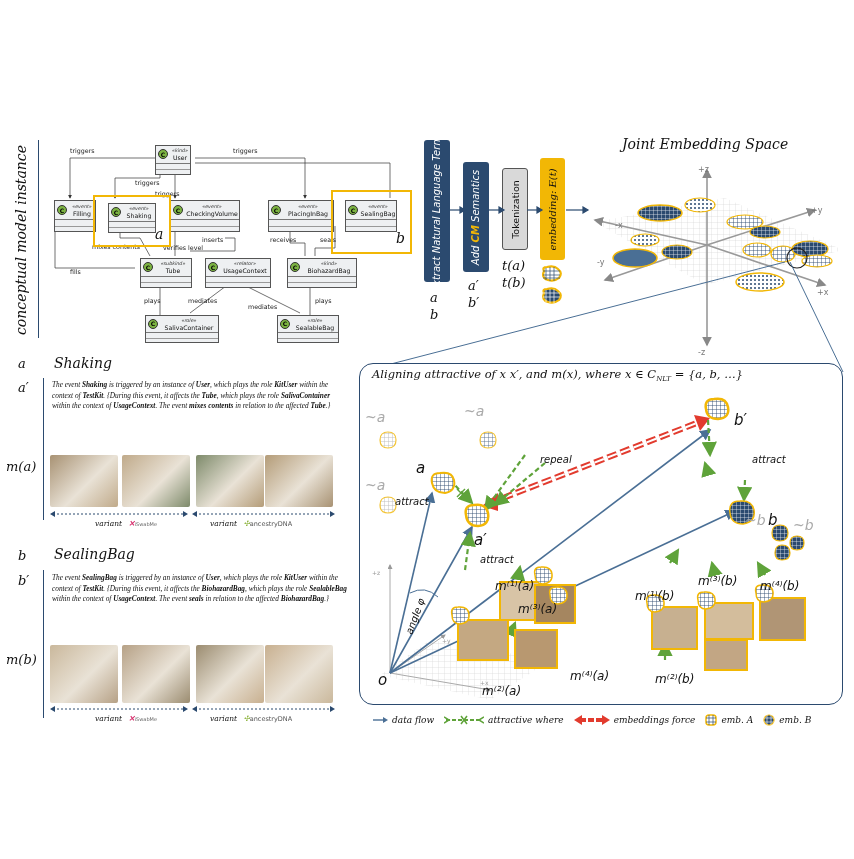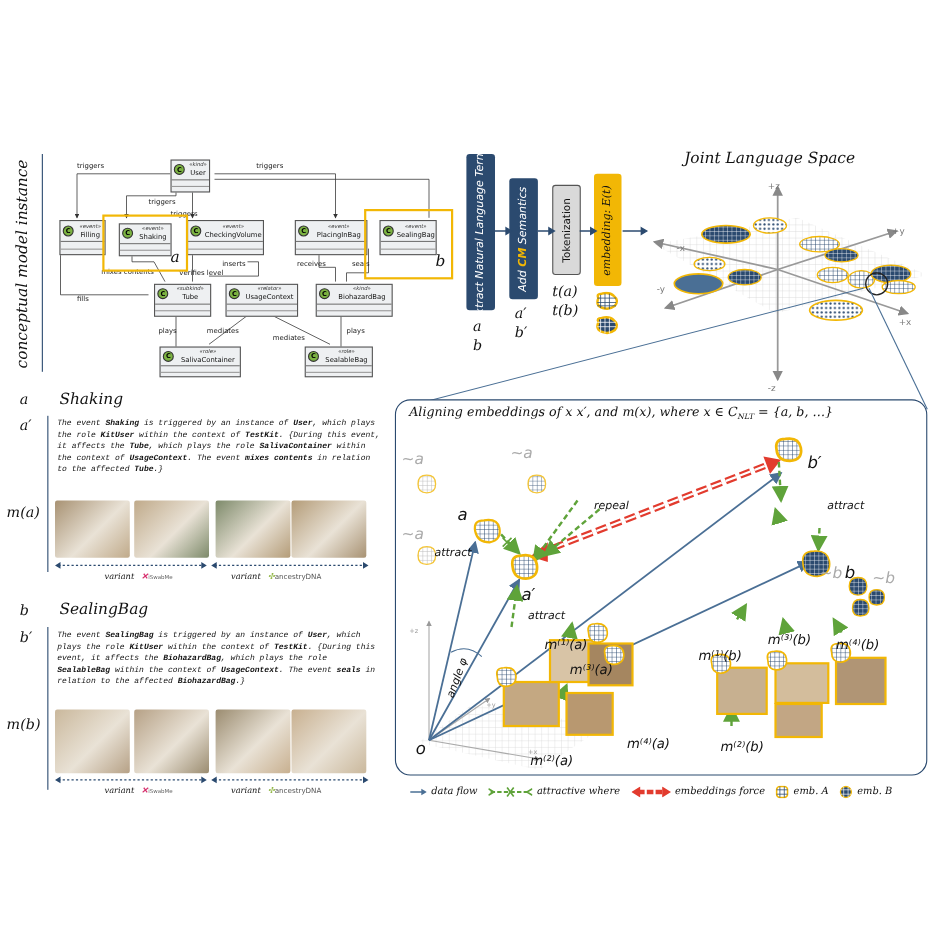--- a/index.html
+++ b/index.html
@@ -1,20 +1,20 @@
 <!DOCTYPE html>
 <html><head>
 <meta charset="utf-8">
 <style>
   html,body{margin:0;padding:0;background:#ffffff;}
   body{width:854px;height:859px;position:relative;overflow:hidden;font-family:"DejaVu Serif",serif;color:#111;}
   .abs{position:absolute;}
   svg text{font-family:"DejaVu Sans",sans-serif;}
   .it{font-style:italic;}
-  .desc{font-family:Liberation Mono, monospace;font-size:7.3px;font-style:italic;line-height:10.6px;color:#111;}
+  .desc{font-family:Liberation Serif, serif;font-size:7.3px;font-style:italic;line-height:10.6px;color:#111;}
   .desc b{font-weight:bold;}
   .lbl{font-family:"DejaVu Serif",serif;font-style:italic;font-size:13px;}
   .photo{position:absolute;border-radius:2px;overflow:hidden;}
 </style>
 </head>
 <body>
 
 <div class="abs" style="left:10px;top:140px;width:22px;height:200px;display:flex;align-items:center;justify-content:center;">
   <div style="transform:rotate(-90deg);white-space:nowrap;font-style:italic;font-size:14px;font-family:'DejaVu Serif',serif;">conceptual model instance</div>
 </div>
@@ -228,21 +228,21 @@
     <g stroke="#fff" stroke-width="0.7">
         <line x1="8" y1="3" x2="8" y2="15"></line>
         <line x1="12" y1="2" x2="12" y2="16"></line>
         <line x1="16" y1="2" x2="16" y2="16"></line>
         <line x1="5" y1="6" x2="22" y2="6"></line>
         <line x1="5" y1="10" x2="22" y2="10"></line>
       </g>
   </g>
 </svg>
 
-<div class="abs it" style="left:622px;top:136px;font-size:14px;font-family:'DejaVu Serif',serif;">Joint Language Space</div>
+<div class="abs it" style="left:622px;top:136px;font-size:14px;font-family:'DejaVu Serif',serif;">Joint Embedding Space</div>
 <svg class="abs" style="left:585px;top:150px" width="265" height="215" viewBox="0 0 265 215">
   <defs>
     <pattern id="grid" width="6" height="6" patternUnits="userSpaceOnUse">
         <path d="M0 0 L6 0 M0 0 L0 6" stroke="#c8c8c8" stroke-width="0.6"></path>
       </pattern>
     <pattern id="hatchA" width="4" height="4" patternUnits="userSpaceOnUse">
         <rect width="4" height="4" fill="#fff"></rect>
         <path d="M0 0 L4 0 M0 0 L0 4" stroke="#2b4a6f" stroke-width="0.9"></path>
       </pattern>
     <pattern id="hatchB" width="4" height="4" patternUnits="userSpaceOnUse">
@@ -347,21 +347,21 @@
   <span>variant</span>
   <span style="color:#d62e6c;font-weight:bold;margin-left:4px;">✕</span><span style="font-size:5px;color:#666;font-style:normal;font-family:'DejaVu Sans',sans-serif;">iSwabMe</span>
 </div>
 <div class="abs" style="left:210px;top:714px;font-size:7.5px;font-style:italic;">
   <span>variant</span>
   <span style="color:#8cb33c;margin-left:4px;">✣</span><span style="font-size:6.5px;color:#555;font-style:normal;font-family:'DejaVu Sans',sans-serif;">ancestryDNA</span>
 </div>
 
 <div class="abs" style="left:359px;top:363px;width:482px;height:340px;border:1.5px solid #2b4a6f;border-radius:14px;background:#fff;"></div>
 <div class="abs it" style="left:372px;top:367px;font-size:11.5px;font-family:'DejaVu Serif',serif;">
-  <span>Aligning embeddings of x x′, and m(x), where x ∈ C</span><sub style="font-size:7px;">NLT</sub><span> = {a, b, …}</span>
+  <span>Aligning attractive of x x′, and m(x), where x ∈ C</span><sub style="font-size:7px;">NLT</sub><span> = {a, b, …}</span>
 </div>
 
 <svg class="abs" style="left:360px;top:385px" width="480" height="318" viewBox="0 0 480 318">
   <defs>
     <pattern id="gridB" width="6" height="6" patternUnits="userSpaceOnUse">
         <path d="M0 0 L6 0 M0 0 L0 6" stroke="#d0d0d0" stroke-width="0.6"></path>
       </pattern>
     <pattern id="hA" width="4" height="4" patternUnits="userSpaceOnUse">
         <rect width="4" height="4" fill="#fff"></rect>
         <path d="M0 0 L4 0 M0 0 L0 4" stroke="#2b4a6f" stroke-width="0.9"></path>

